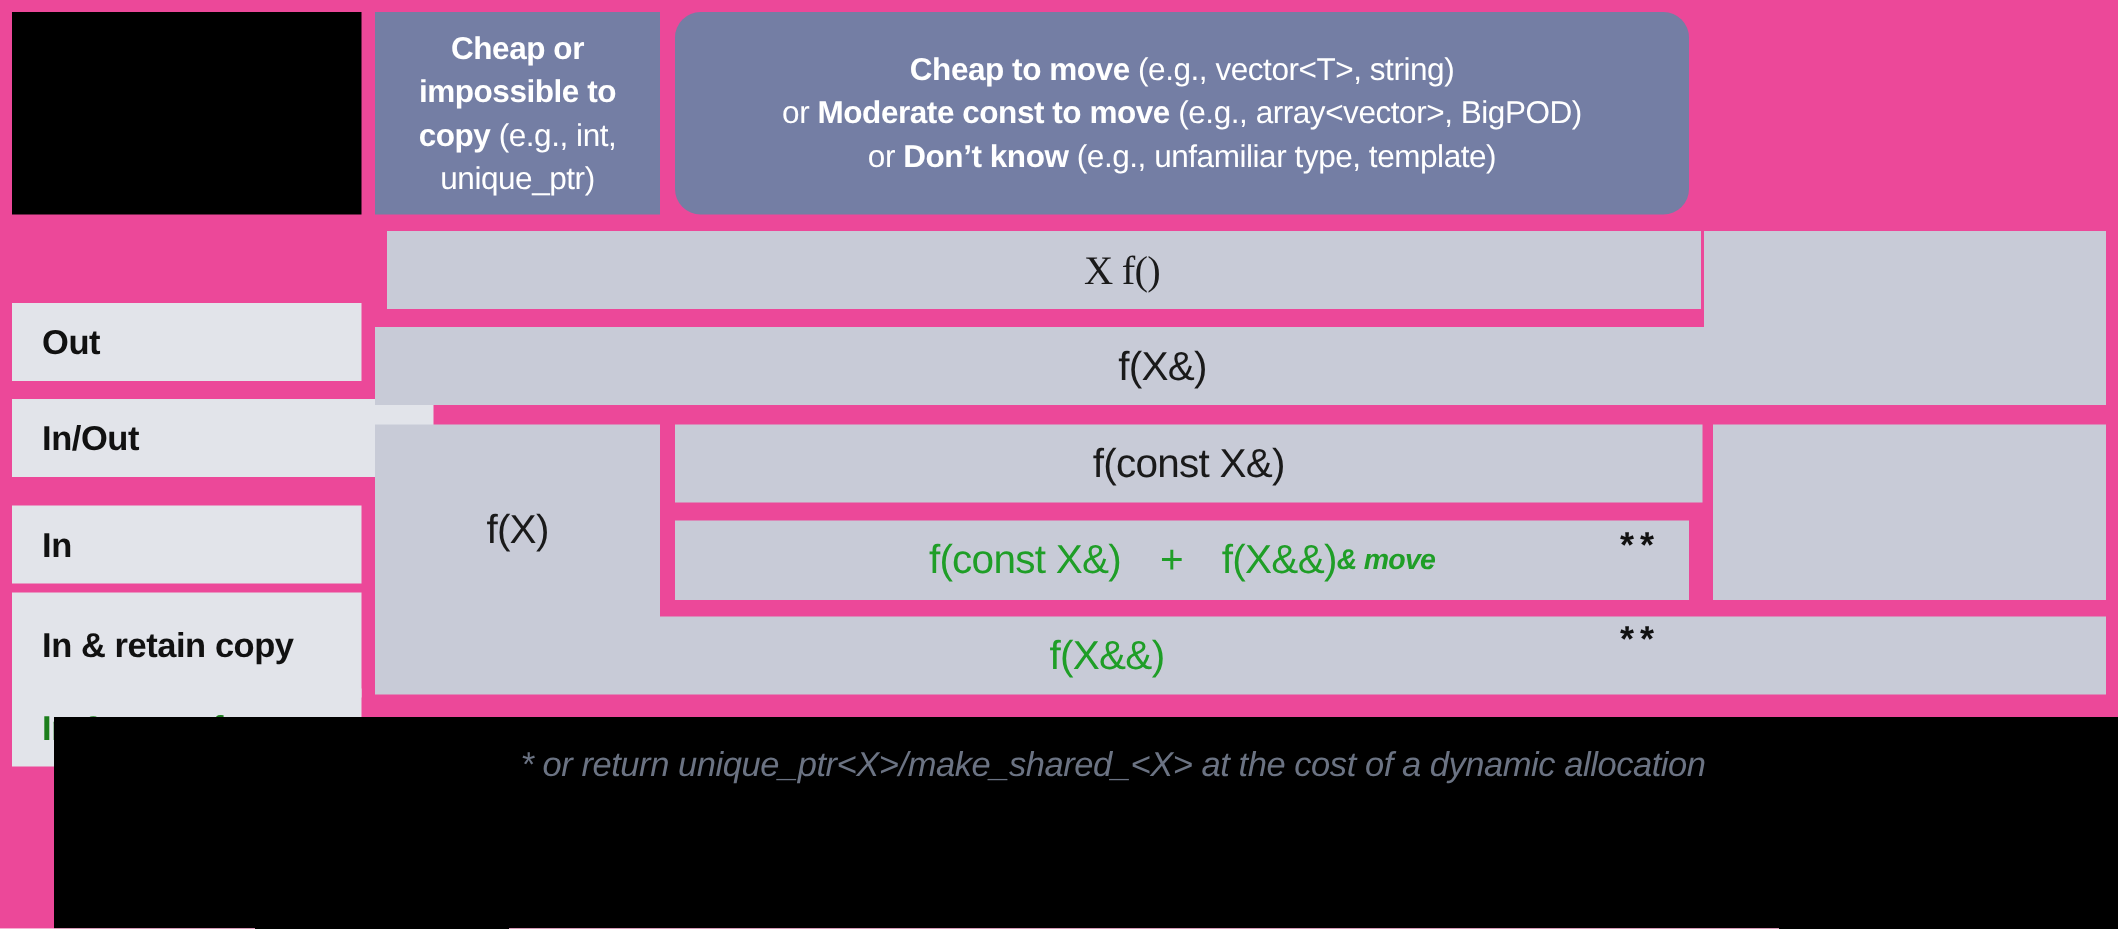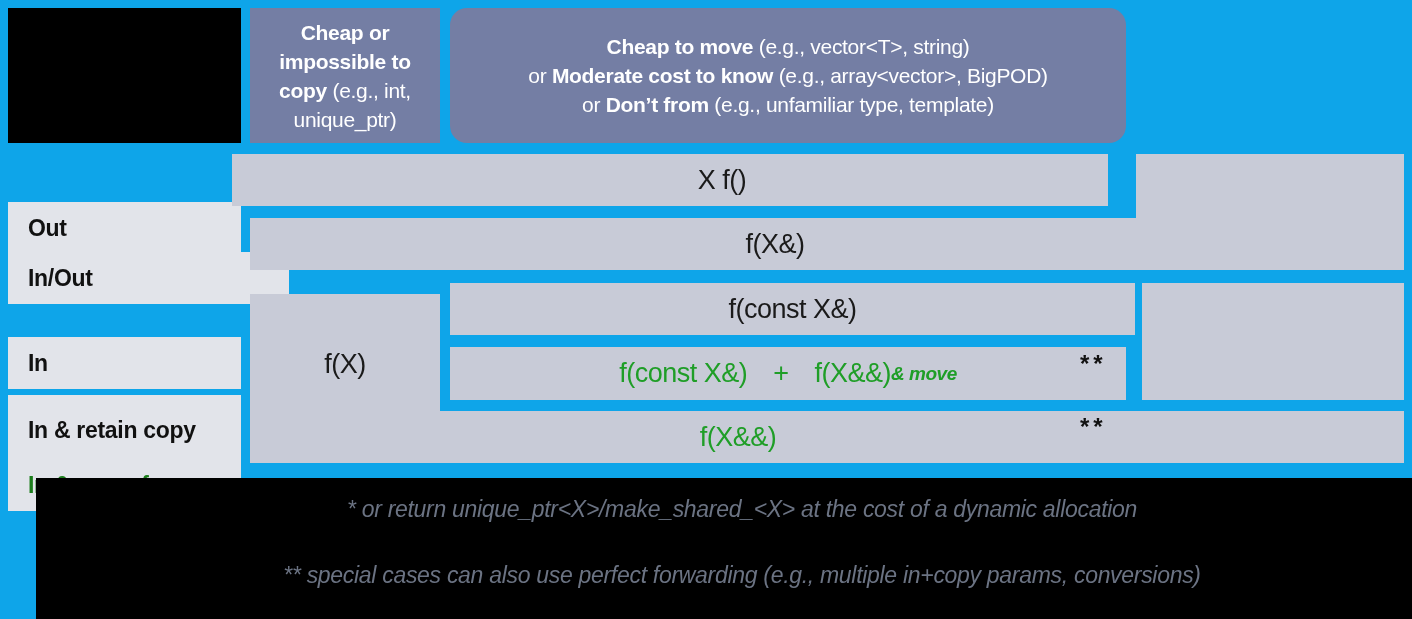--- a/index.html
+++ b/index.html
@@ -1,17 +1,17 @@
 <!DOCTYPE html>
 <html><head>
 <meta charset="utf-8">
 <style>
   html,body{margin:0;padding:0;background:#fff;}
   .slide{
-    position:relative;width:1412px;height:619px;background:#0ea5e9;
+    position:relative;width:1412px;height:619px;background:#ec4899;
     font-family:"Liberation Sans",sans-serif;overflow:hidden;
   }
   .abs{position:absolute;box-sizing:border-box;}
   .corner{background:#000000;}
   .hdr{
     background:#747ea4;color:#ffffff;display:flex;flex-direction:column;
     align-items:center;justify-content:center;text-align:center;
     font-size:21px;line-height:29px;letter-spacing:-0.3px;padding:2px 6px;
   }
   .hdr .b{font-weight:bold;}
@@ -44,50 +44,49 @@
 <div class="slide">
 
   <div class="abs corner" style="left:8px;top:8px;width:233px;height:135px;"></div>
 
   <div class="abs hdr" style="left:250px;top:8px;width:190px;height:135px;">
     <div><span class="b">Cheap or impossible to copy</span><span> (e.g., int, unique_ptr)</span></div>
   </div>
 
   <div class="abs hdr" style="left:450px;top:8px;width:676px;height:135px;border-radius:17px;">
     <div><span class="b">Cheap to move</span><span> (e.g., vector&lt;T&gt;, string)</span></div>
-    <div><span>or </span><span class="b">Moderate cost to know</span><span> (e.g., array&lt;vector&gt;, BigPOD)</span></div>
-    <div><span>or </span><span class="b">Don’t from</span><span> (e.g., unfamiliar type, template)</span></div>
+    <div><span>or </span><span class="b">Moderate const to move</span><span> (e.g., array&lt;vector&gt;, BigPOD)</span></div>
+    <div><span>or </span><span class="b">Don’t know</span><span> (e.g., unfamiliar type, template)</span></div>
   </div>
 
 
   <div class="abs lbl" style="left:8px;top:154px;width:233px;height:52px;">Out</div>
-  <div class="abs lbl" style="left:8px;top:204px;width:281px;height:52px;">In/Out</div>
+  <div class="abs lbl" style="left:8px;top:218px;width:281px;height:52px;">In/Out</div>
   <div class="abs lbl" style="left:8px;top:289px;width:233px;height:52px;">In</div>
   <div class="abs lbl" style="left:8px;top:347px;width:233px;height:70px;">In &amp; retain copy</div>
   <div class="abs lbl green" style="left:8px;top:411px;width:233px;height:52px;">In &amp; move from</div>
 
-  <div class="abs cell" style="left:232px;top:154px;width:876px;height:52px;padding-left:104px;">X f()</div>
+  <div class="abs cell" style="left:258px;top:154px;width:876px;height:52px;padding-left:104px;font-family:Liberation Serif, serif;">X f()</div>
   <div class="abs cell empty" style="left:1136px;top:154px;width:268px;height:116px;"></div>
 
   <div class="abs cell" style="left:250px;top:218px;width:1154px;height:52px;padding-right:104px;">f(X&amp;)</div>
 
-  <div class="abs cell" style="left:250px;top:294px;width:190px;height:141px;">f(X)</div>
+  <div class="abs cell" style="left:250px;top:283px;width:190px;height:141px;">f(X)</div>
   <div class="abs cell" style="left:450px;top:283px;width:685px;height:52px;">f(const X&amp;)</div>
   <div class="abs cell empty" style="left:1142px;top:283px;width:262px;height:117px;"></div>
 
   <div class="abs cell greentext" style="left:450px;top:347px;width:676px;height:53px;">
     <span>f(const X&amp;)</span>
     <span class="plus">+</span>
     <span>f(X&amp;&amp;)</span>
     <span class="suffix">&amp; move</span>
   </div>
 
   <div class="abs cell greentext" style="left:250px;top:411px;width:1154px;height:52px;padding-right:178px;">f(X&amp;&amp;)</div>
 
   <div class="mark" style="left:1080px;top:350px;">**</div>
   <div class="mark" style="left:1080px;top:413px;">**</div>
 
   <div class="abs notes" style="left:0;top:478px;width:1412px;height:141px;">
     <div>* or return unique_ptr&lt;X&gt;/make_shared_&lt;X&gt; at the cost of a dynamic allocation</div>
-    <div>** special cases can also use perfect forwarding (e.g., multiple in+copy params, conversions)</div>
   </div>
 
 </div>
 
 </body></html>

